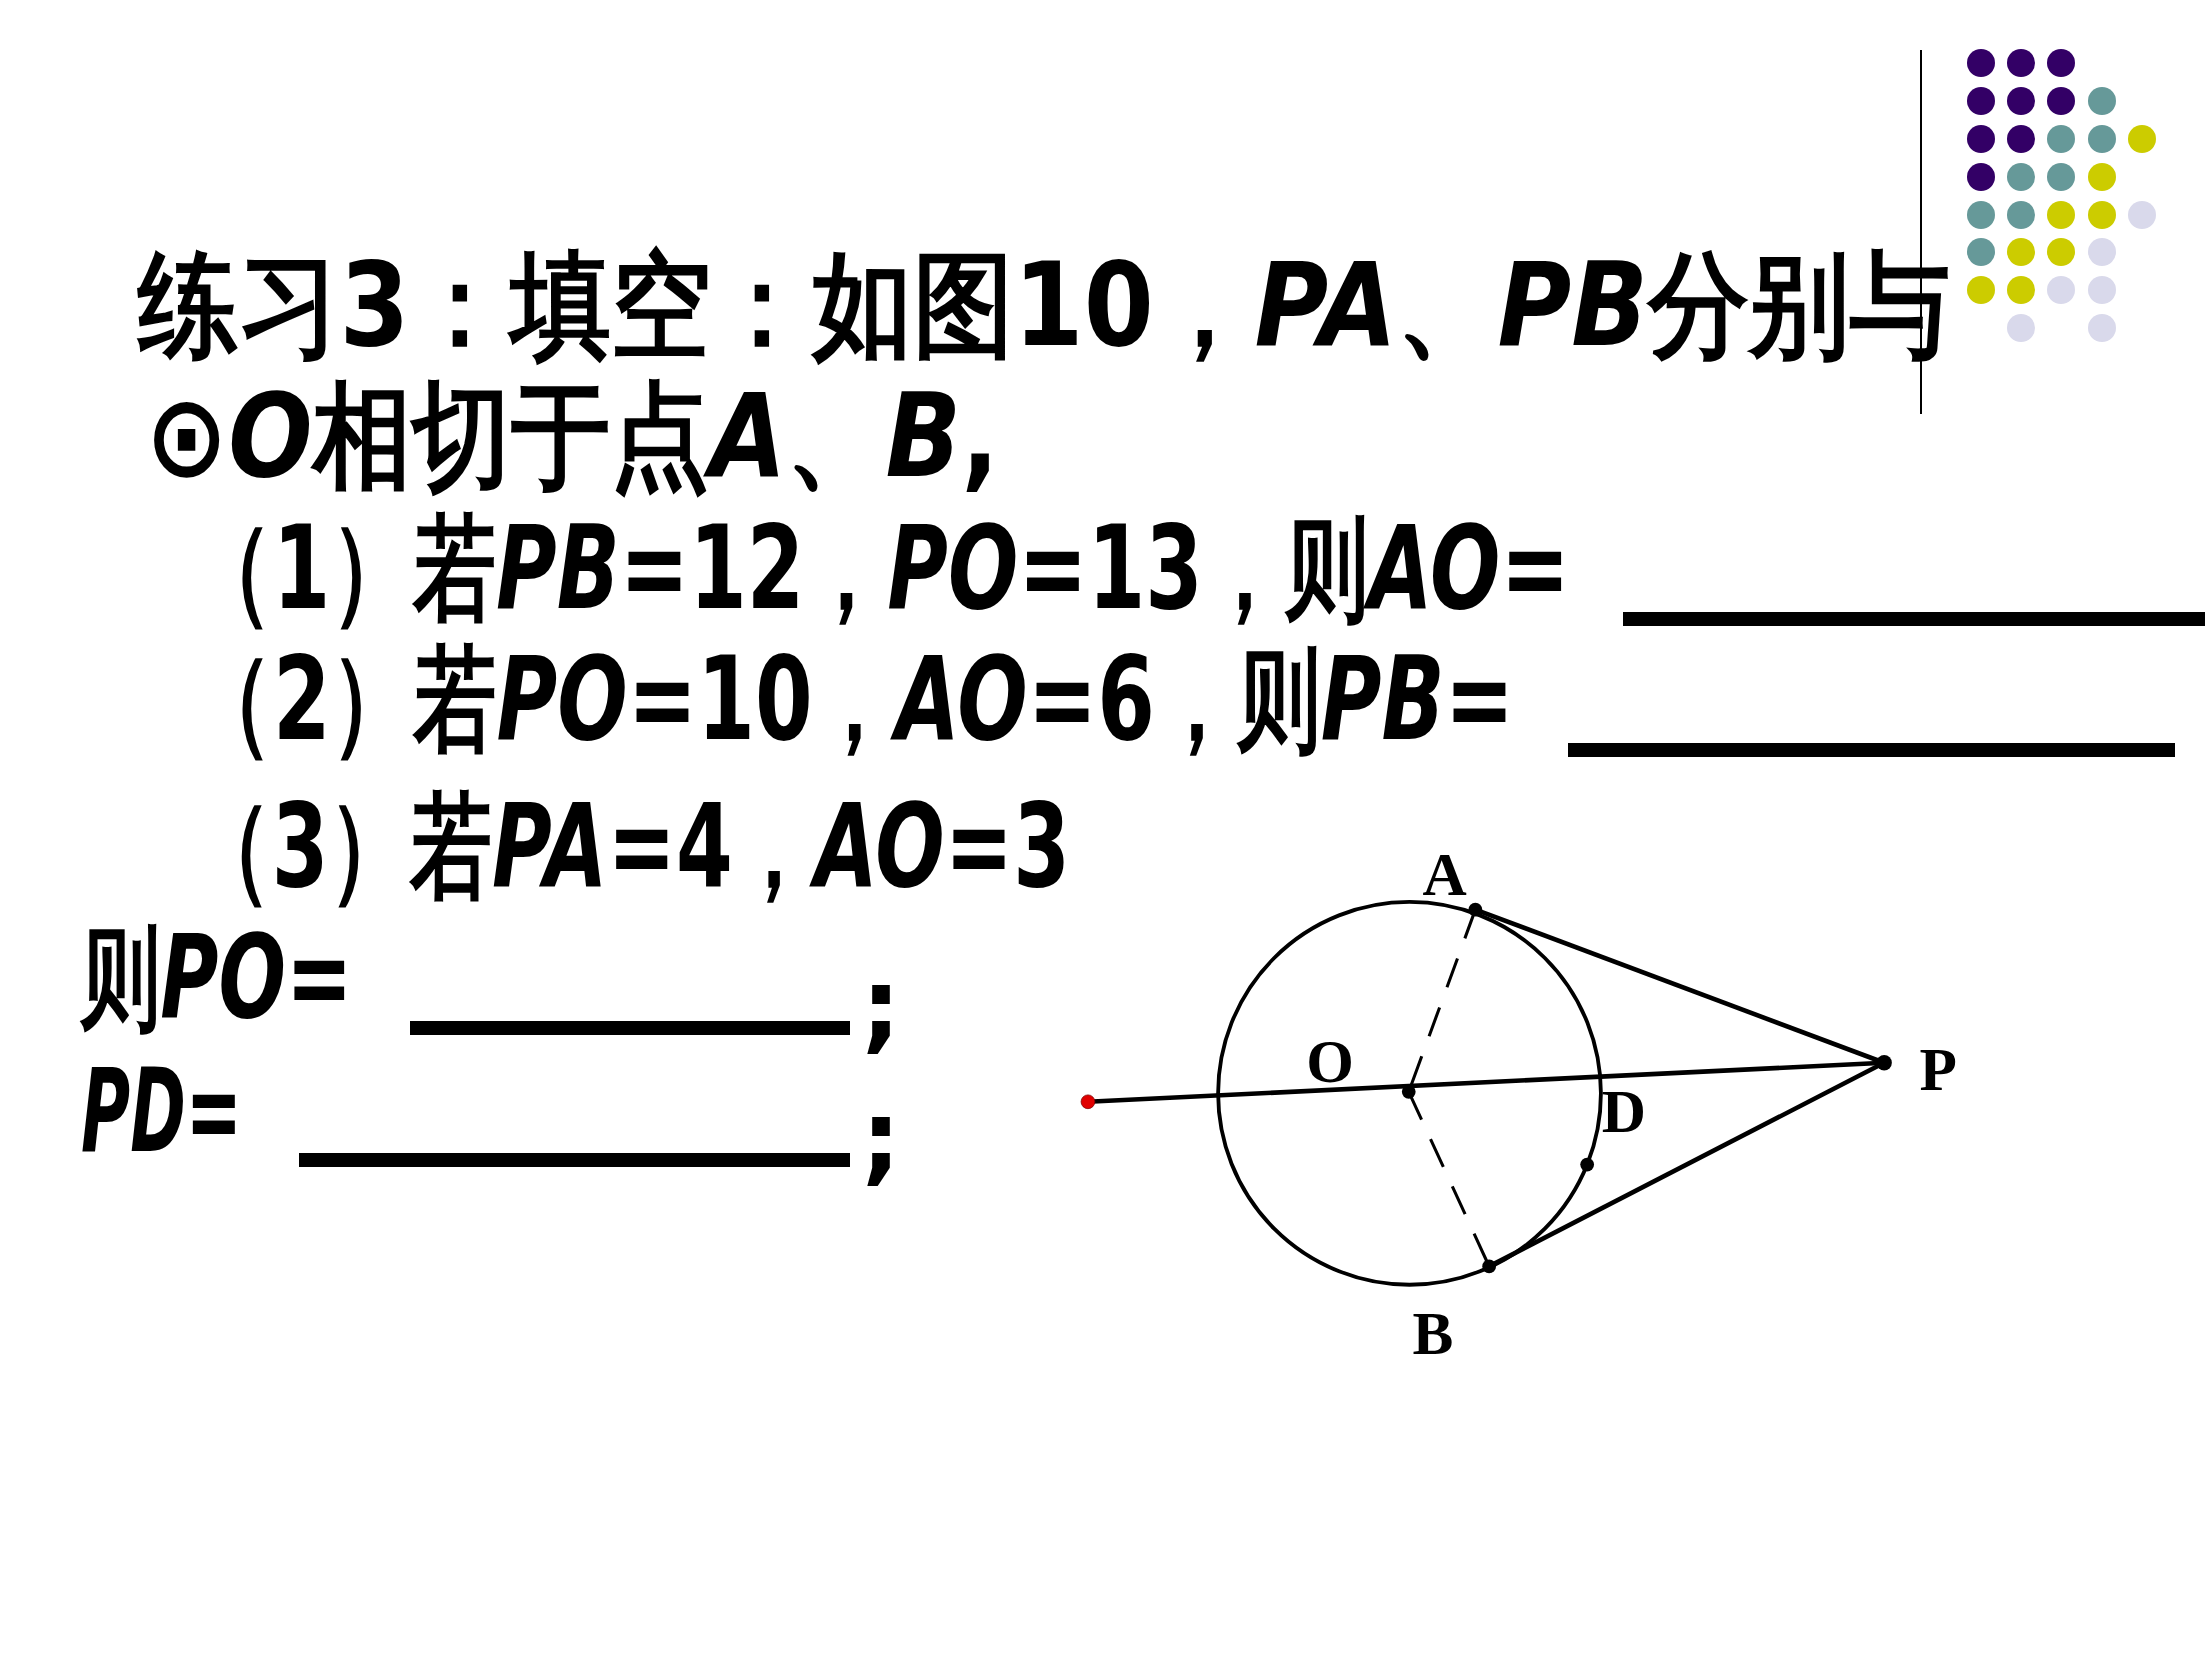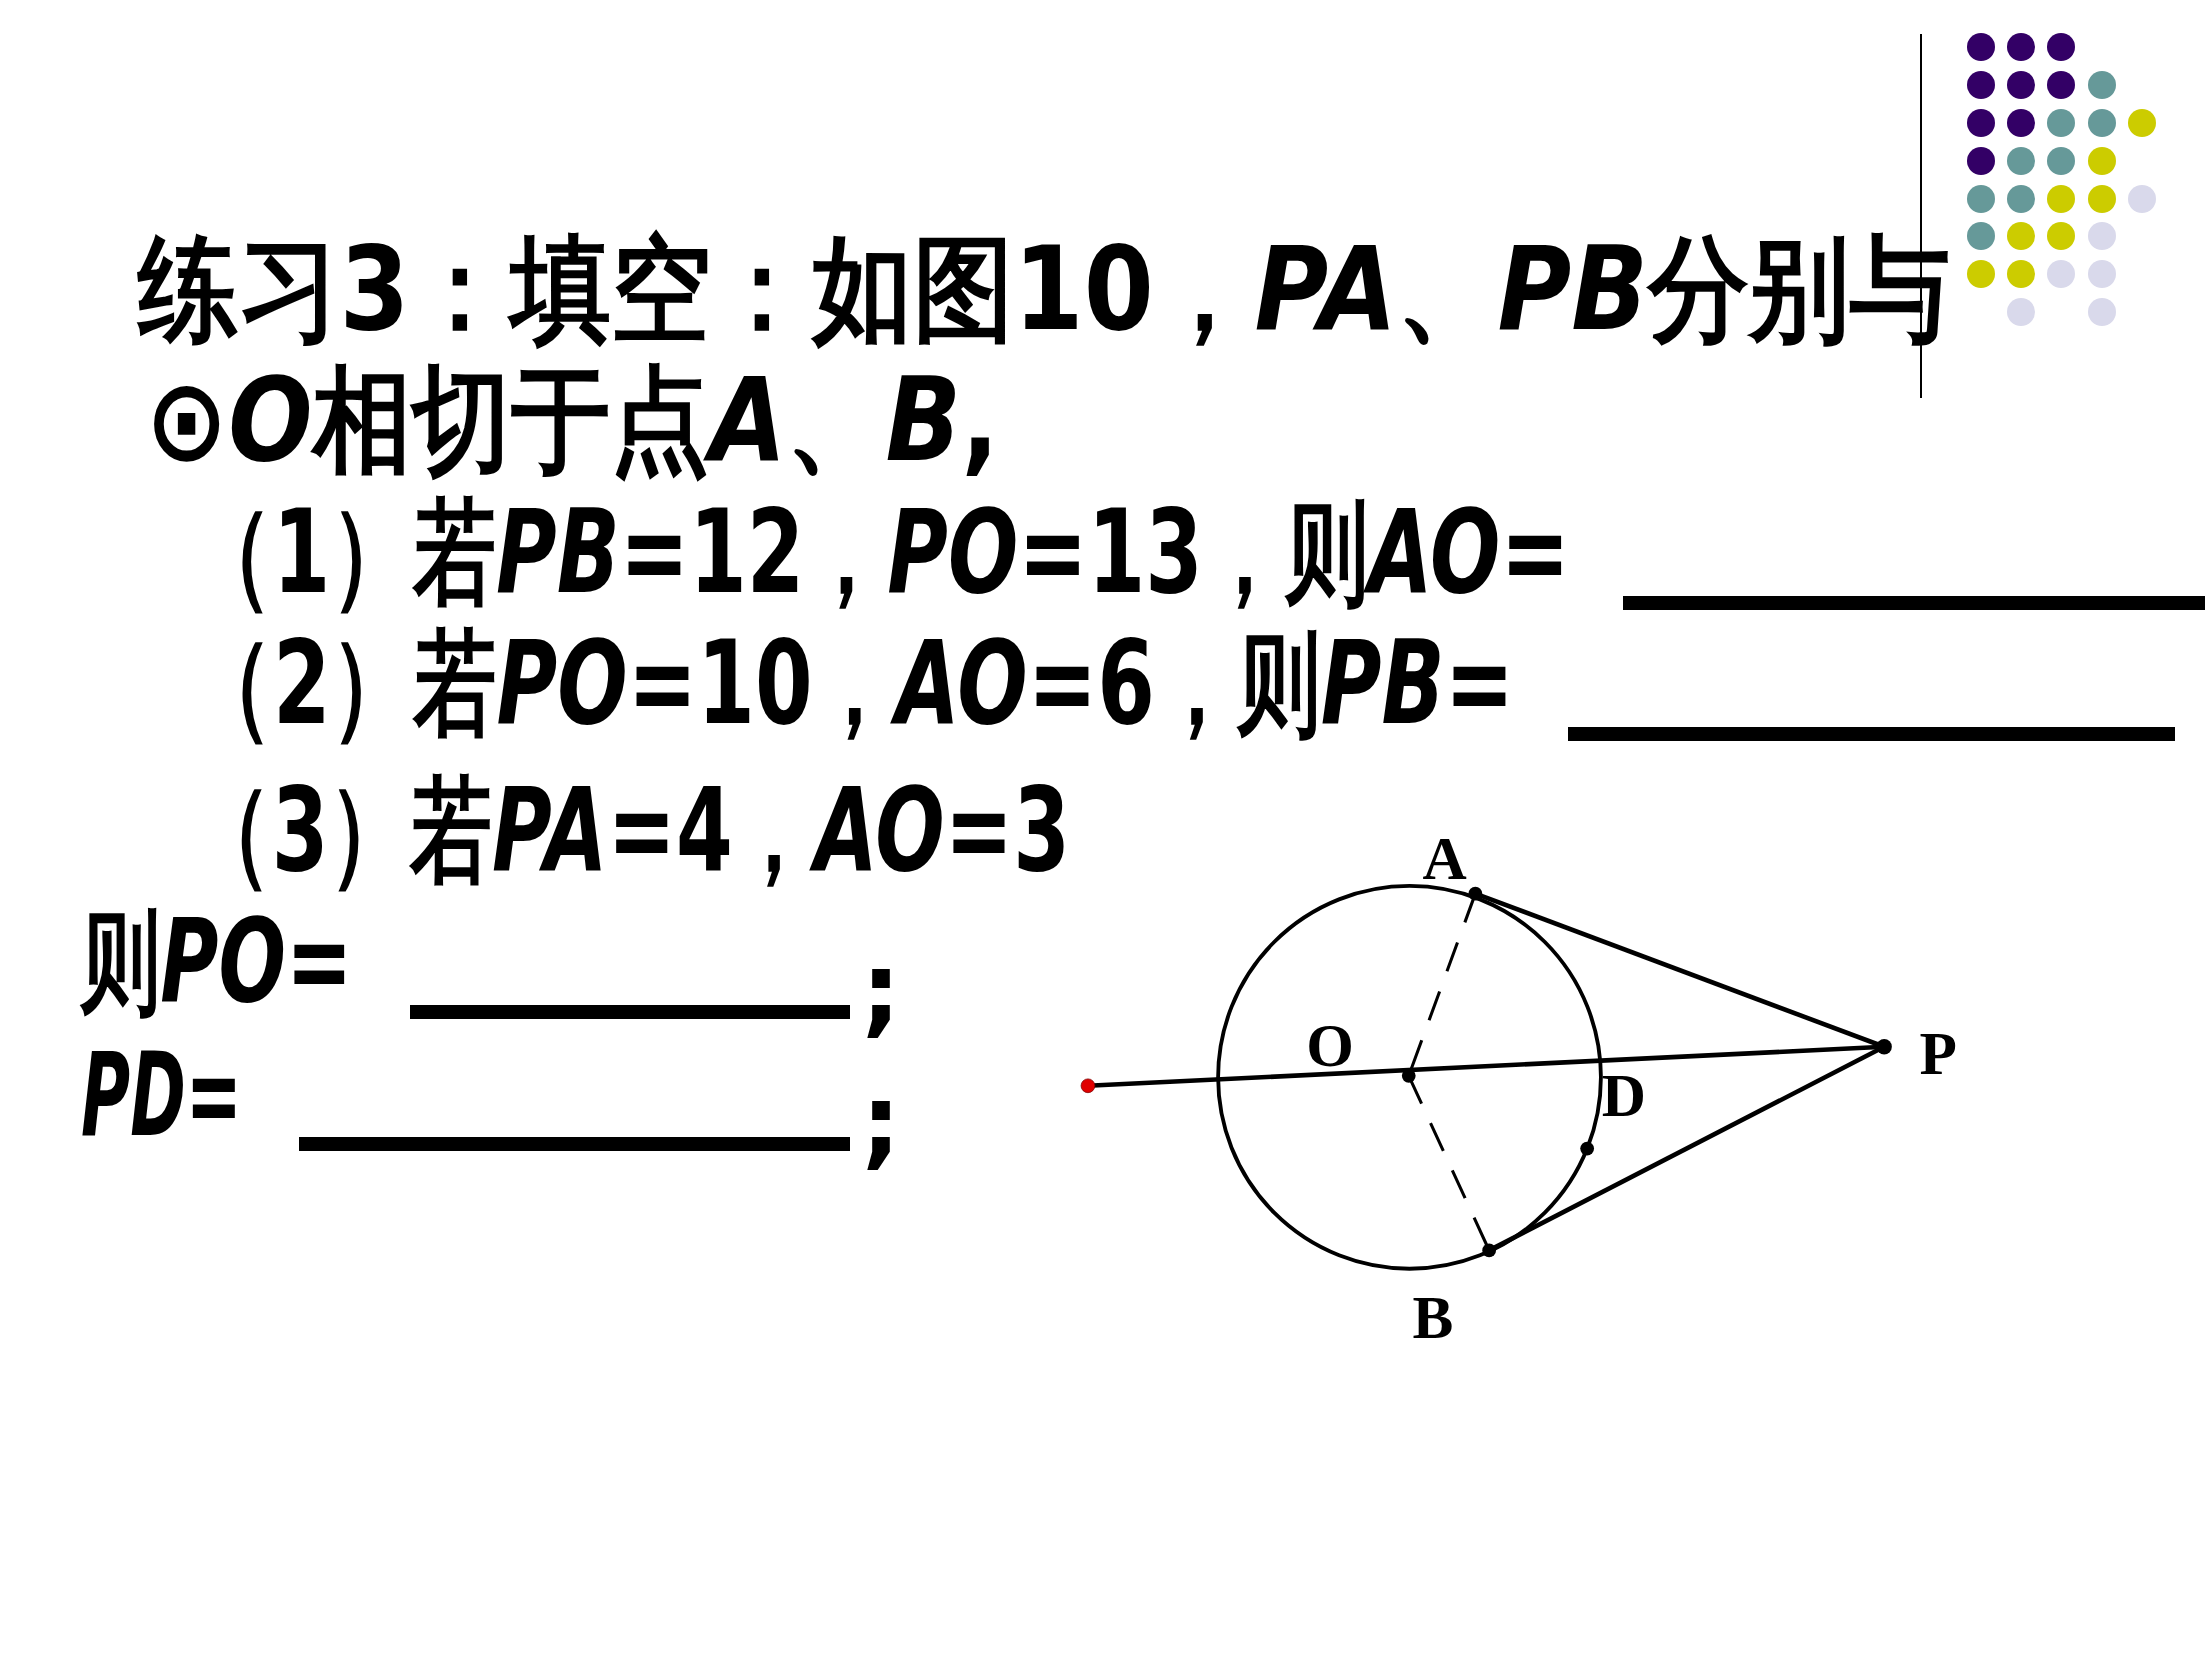--- a/index.html
+++ b/index.html
@@ -1,17 +1,17 @@
 <!DOCTYPE html>
 <html style="font-size:12.3px"><head>
 <meta charset="utf-8">
 <style>
   html, body { margin: 0; padding: 0; background: #ffffff; }
   body { width: 2205px; height: 1654px; position: relative; overflow: hidden; }
-  .slide { position: absolute; left: 0; top: 0; width: 2205px; height: 1625px; background: #ffffff; }
+  .slide { position: absolute; left: 0; top: 16px; width: 2205px; height: 1625px; background: #ffffff; }
 
   .divider { position: absolute; left: 1920px; top: 34px; width: 2.3px; height: 364px; background: #000; }
 
   .dot { position: absolute; width: 28px; height: 28px; border-radius: 50%; }
 
   .line {
     position: absolute;
     white-space: nowrap;
     font-family: "DejaVu Sans", "Liberation Sans", sans-serif;
     font-weight: bold;

